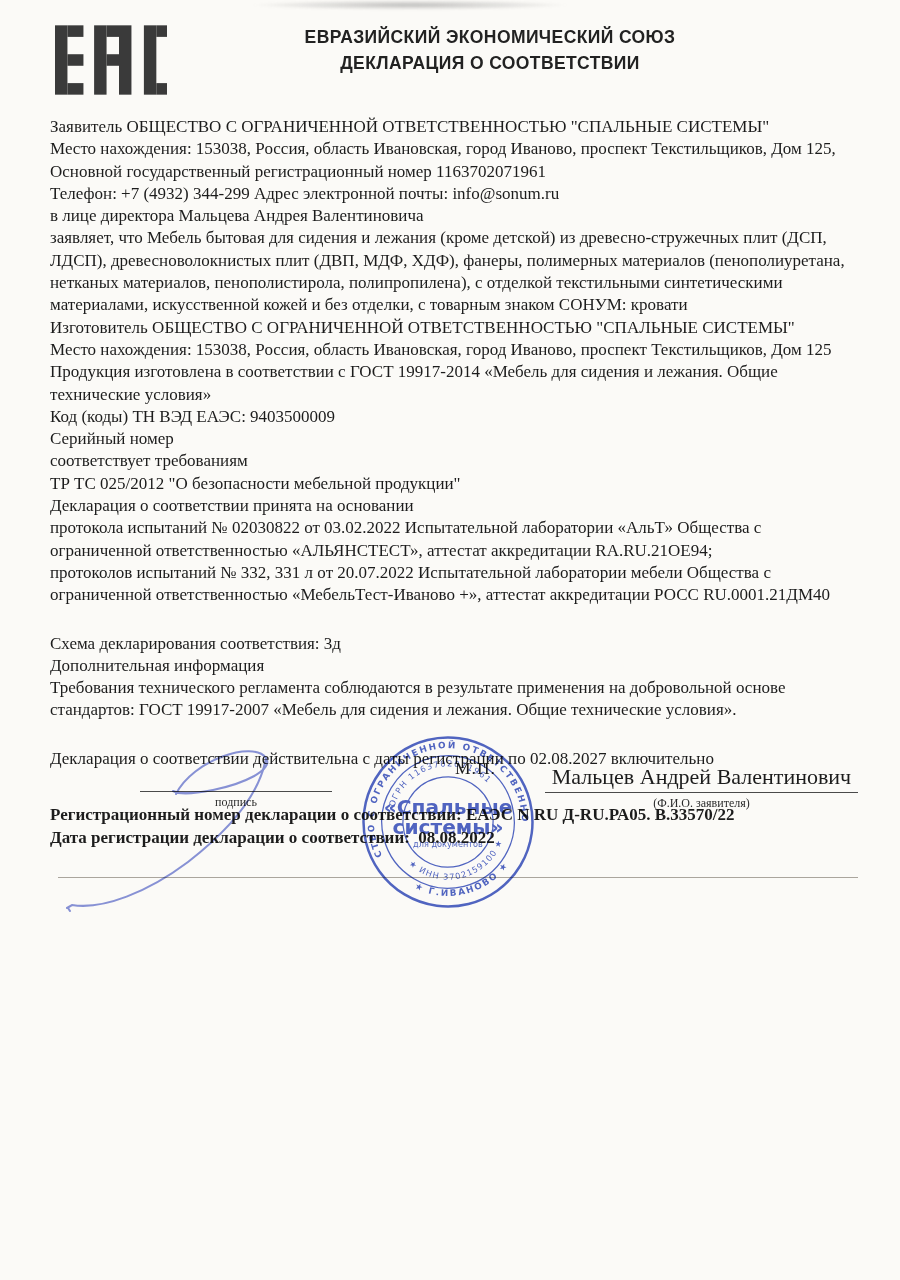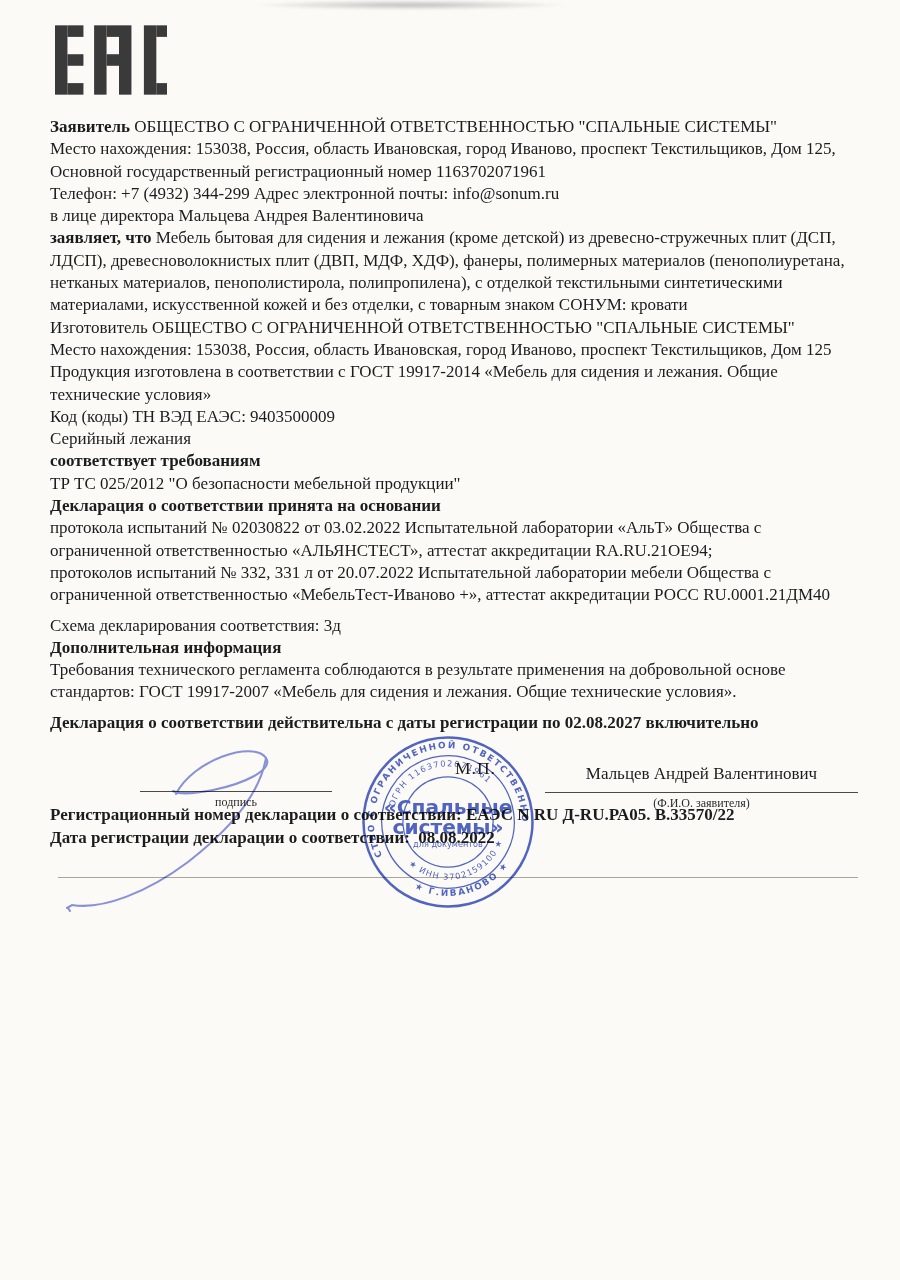--- a/index.html
+++ b/index.html
@@ -17,33 +17,33 @@
   .doc-title{
     position:absolute;left:170px;top:24px;width:640px;text-align:center;
     font-family:"Liberation Sans","DejaVu Sans",sans-serif;font-weight:bold;
     font-size:17.5px;line-height:26px;letter-spacing:.4px;color:#222;
   }
   .body-text{
     position:absolute;left:50px;top:116px;width:812px;
     font-size:17px;line-height:22.3px;
   }
   .body-text p{margin:0;}
-  .body-text p.gap{margin-top:8px;}
-  .body-text b{font-weight:bold;}
+  .body-text p.gap{margin-top:26px;}
+  .body-text b{font-weight:normal;}
   
   .sig-line{position:absolute;height:0;border-top:1.6px solid #4a4a4a;}
   .sig-line.left{left:140px;top:791px;width:192px;}
   .sig-line.right{left:545px;top:792px;width:313px;}
   .sig-caption{
     position:absolute;font-size:12px;color:#2a2a2a;text-align:center;
   }
   .sig-caption.left{left:140px;top:795px;width:192px;}
   .sig-caption.right{left:545px;top:796px;width:313px;}
   .mp-label{position:absolute;left:455px;top:758px;font-size:17.5px;letter-spacing:1px;text-align:center;}
-  .applicant-name{position:absolute;left:545px;top:764px;width:313px;text-align:center;font-size:17px;}
+  .applicant-name{position:absolute;left:545px;top:764px;width:313px;text-align:center;font-size:22px;}
   .reg-line{position:absolute;left:50px;width:812px;font-size:17px;font-weight:bold;white-space:pre;}
   .reg-line.number{top:805px;}
   .reg-line.date{top:828px;}
   .bottom-rule{position:absolute;left:58px;top:877px;width:800px;height:1px;background:#aaa59d;}
   
   .stamp{position:absolute;left:352px;top:726px;mix-blend-mode:multiply;opacity:.9;}
   .signature-ink{position:absolute;left:28px;top:732px;mix-blend-mode:multiply;}
 </style>
 </head>
 <body>
@@ -61,33 +61,37 @@
       <rect x="44" y="0" width="14" height="78"></rect>
       <rect x="72" y="0" width="14" height="78"></rect>
       <rect x="58" y="0" width="14" height="13"></rect>
       <rect x="58" y="32.5" width="14" height="13"></rect>
       <rect x="100" y="0" width="14" height="78"></rect>
       <rect x="114" y="0" width="12" height="13"></rect>
       <rect x="114" y="65" width="12" height="13"></rect>
     </g>
   </svg>
 
+  <div class="doc-title">
+    <div>ЕВРАЗИЙСКИЙ ЭКОНОМИЧЕСКИЙ СОЮЗ</div>
+    <div>ДЕКЛАРАЦИЯ О СООТВЕТСТВИИ</div>
+  </div>
 
   <div class="body-text">
     <p class="ln"><b>Заявитель</b><span> ОБЩЕСТВО С ОГРАНИЧЕННОЙ ОТВЕТСТВЕННОСТЬЮ "СПАЛЬНЫЕ СИСТЕМЫ"</span></p>
     <p class="ln"><b></b><span>Место нахождения: 153038, Россия, область Ивановская, город Иваново, проспект Текстильщиков, Дом 125,</span></p>
     <p class="ln"><b></b><span>Основной государственный регистрационный номер 1163702071961</span></p>
     <p class="ln"><b></b><span>Телефон: +7 (4932) 344-299 Адрес электронной почты: info@sonum.ru</span></p>
     <p class="ln"><b></b><span>в лице директора Мальцева Андрея Валентиновича</span></p>
     <p class="ln"><b>заявляет, что</b><span> Мебель бытовая для сидения и лежания (кроме детской) из древесно-стружечных плит (ДСП, ЛДСП), древесноволокнистых плит (ДВП, МДФ, ХДФ), фанеры, полимерных материалов (пенополиуретана, нетканых материалов, пенополистирола, полипропилена), с отделкой текстильными синтетическими материалами, искусственной кожей и без отделки, с товарным знаком СОНУМ: кровати</span></p>
     <p class="ln"><b></b><span>Изготовитель ОБЩЕСТВО С ОГРАНИЧЕННОЙ ОТВЕТСТВЕННОСТЬЮ "СПАЛЬНЫЕ СИСТЕМЫ"</span></p>
     <p class="ln"><b></b><span>Место нахождения: 153038, Россия, область Ивановская, город Иваново, проспект Текстильщиков, Дом 125</span></p>
     <p class="ln"><b></b><span>Продукция изготовлена в соответствии с ГОСТ 19917-2014 «Мебель для сидения и лежания. Общие технические условия»</span></p>
     <p class="ln"><b></b><span>Код (коды) ТН ВЭД ЕАЭС: 9403500009</span></p>
-    <p class="ln"><b></b><span>Серийный лежания</span></p>
+    <p class="ln"><b></b><span>Серийный номер</span></p>
     <p class="ln"><b>соответствует требованиям</b><span></span></p>
     <p class="ln"><b></b><span>ТР ТС 025/2012 "О безопасности мебельной продукции"</span></p>
     <p class="ln"><b>Декларация о соответствии принята на основании</b><span></span></p>
     <p class="ln"><b></b><span>протокола испытаний № 02030822 от 03.02.2022 Испытательной лаборатории «АльТ» Общества с ограниченной ответственностью «АЛЬЯНСТЕСТ», аттестат аккредитации RA.RU.21OE94;</span></p>
     <p class="ln"><b></b><span>протоколов испытаний № 332, 331 л от 20.07.2022 Испытательной лаборатории мебели Общества с ограниченной ответственностью «МебельТест-Иваново +», аттестат аккредитации РОСС RU.0001.21ДМ40</span></p>
     <p class="ln gap"><b></b><span>Схема декларирования соответствия: 3д</span></p>
     <p class="ln"><b>Дополнительная информация</b><span></span></p>
     <p class="ln"><b></b><span>Требования технического регламента соблюдаются в результате применения на добровольной основе стандартов: ГОСТ 19917-2007 «Мебель для сидения и лежания. Общие технические условия».</span></p>
     <p class="ln gap"><b>Декларация о соответствии действительна с даты регистрации по 02.08.2027 включительно</b><span></span></p>
   </div>

